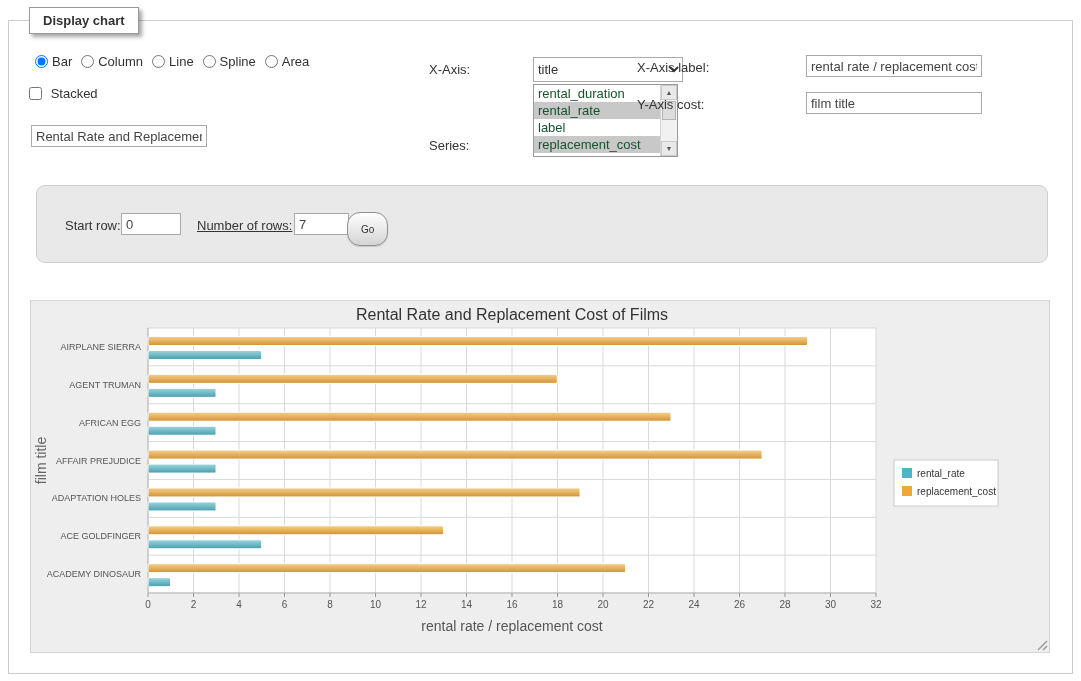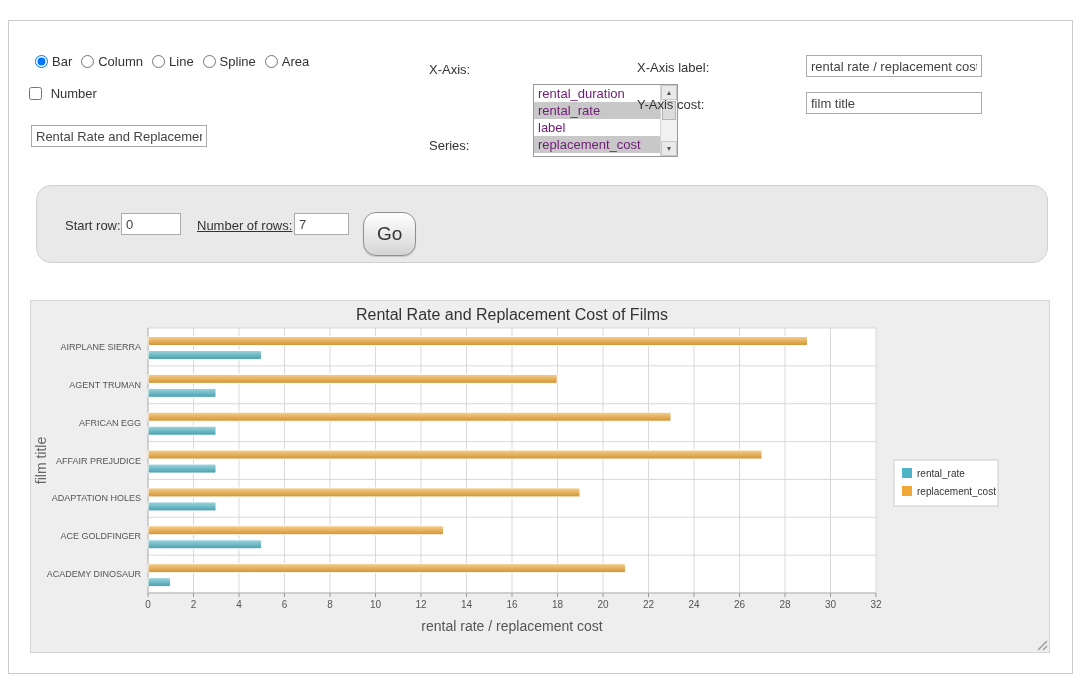--- a/index.html
+++ b/index.html
@@ -37,67 +37,71 @@
     font-family:"Liberation Sans",sans-serif; font-size:13px; color:#333;
     border:1px solid #aaa; background:#fff;
   }
   .xlabel-input { position:absolute; left:797px; top:34px; width:176px; }
   .ylabel-input { position:absolute; left:797px; top:71px; width:176px; }
   .listbox {
     position:absolute; left:524px; top:63px; width:145px; height:73px;
     border:1px solid #999; background:#fff; display:flex; overflow:hidden;
   }
   .lb-options { flex:1; }
-  .lb-option { padding:1px 4px; height:17px; line-height:15px; color:#701a75; white-space:nowrap; overflow:hidden; }
+  .lb-option { padding:1px 4px; height:17px; line-height:15px; color:#14532d; white-space:nowrap; overflow:hidden; }
   .lb-option.selected { background:#c8c8c8; }
   .lb-scrollbar { width:17px; background:#f1f1f1; border-left:1px solid #d5d5d5; position:relative; }
   .lb-arrow {
     height:15px; background:#e9e9e9; border:1px solid #c9c9c9; color:#555;
     font-size:7px; text-align:center; line-height:14px; user-select:none;
   }
   .lb-arrow.down { position:absolute; bottom:0; left:0; right:0; }
   .lb-thumb { height:19px; margin:1px 1px; background:#dcdcdc; border:1px solid #b5b5b5; }
   .row-panel {
     position:absolute; left:27px; top:164px; width:1012px; height:78px;
-    background:#e9e9e9; border:1px solid #cfcfcf; border-radius:15px;
+    background:#e9e9e9; border:1px solid #cfcfcf; border-radius:9px;
   }
   .rp-lbl { position:absolute; top:32px; color:#333; }
   .start-row-lbl { left:28px; }
   .num-rows-lbl { left:160px;text-decoration:underline; }
   .start-row-input { position:absolute; left:84px;  top:27px; width:60px; }
   .num-rows-input  { position:absolute; left:257px; top:27px; width:55px; }
   .go-button {
-    position:absolute; left:326px; top:26px; height:44px; padding:0 13px;
-    border:1px solid #8f8f8f; border-radius:13px; color:#333; font-size:19px;
+    position:absolute; left:310px; top:26px; height:34px; padding:0 13px;
+    border:1px solid #8f8f8f; border-radius:13px; color:#333; font-size:10px;
     font-family:"Liberation Sans",sans-serif;
     background:linear-gradient(#ffffff,#d4d4d4); cursor:pointer;
     box-shadow:0 1px 1px rgba(0,0,0,0.15);
   }
   .chart-panel {
     position:absolute; left:21px; top:279px; width:1020px; height:353px;
     background:#eeeeee; border:1px solid #d5d5d5;
   }
   .chart-svg { position:absolute; left:1px; top:1px; }
   .resize-handle { position:absolute; right:1px; bottom:1px; width:13px; height:13px; }
 </style>
 </head>
 <body>
 
 <div class="fieldset">
+  <div class="legend-box">Display chart</div>
 
   <div class="radio-group" id="chart-type-radios"><label><input type="radio" name="ctype" checked="" style=""><span>Bar</span></label><label><input type="radio" name="ctype" style=""><span>Column</span></label><label><input type="radio" name="ctype" style=""><span>Line</span></label><label><input type="radio" name="ctype" style=""><span>Spline</span></label><label><input type="radio" name="ctype" style=""><span>Area</span></label></div>
 
   <label class="stacked-wrap">
     <input type="checkbox" id="stacked-cb" style="">
-    <span>Number</span>
+    <span>Stacked</span>
   </label>
 
   <input class="text-input title-input" value="Rental Rate and Replacement Cost of Films" style="">
 
   <span class="lbl xaxis-lbl">X-Axis:</span>
+  <select class="xaxis-select">
+    <option selected="">title</option>
+  </select>
 
   <span class="lbl series-lbl">Series:</span>
   <div class="listbox">
     <div class="lb-options" id="series-listbox-options">
         <div class="lb-option">rental_duration</div>
         <div class="lb-option selected">rental_rate</div>
         <div class="lb-option">label</div>
         <div class="lb-option selected">replacement_cost</div>
       </div>
     <div class="lb-scrollbar">

